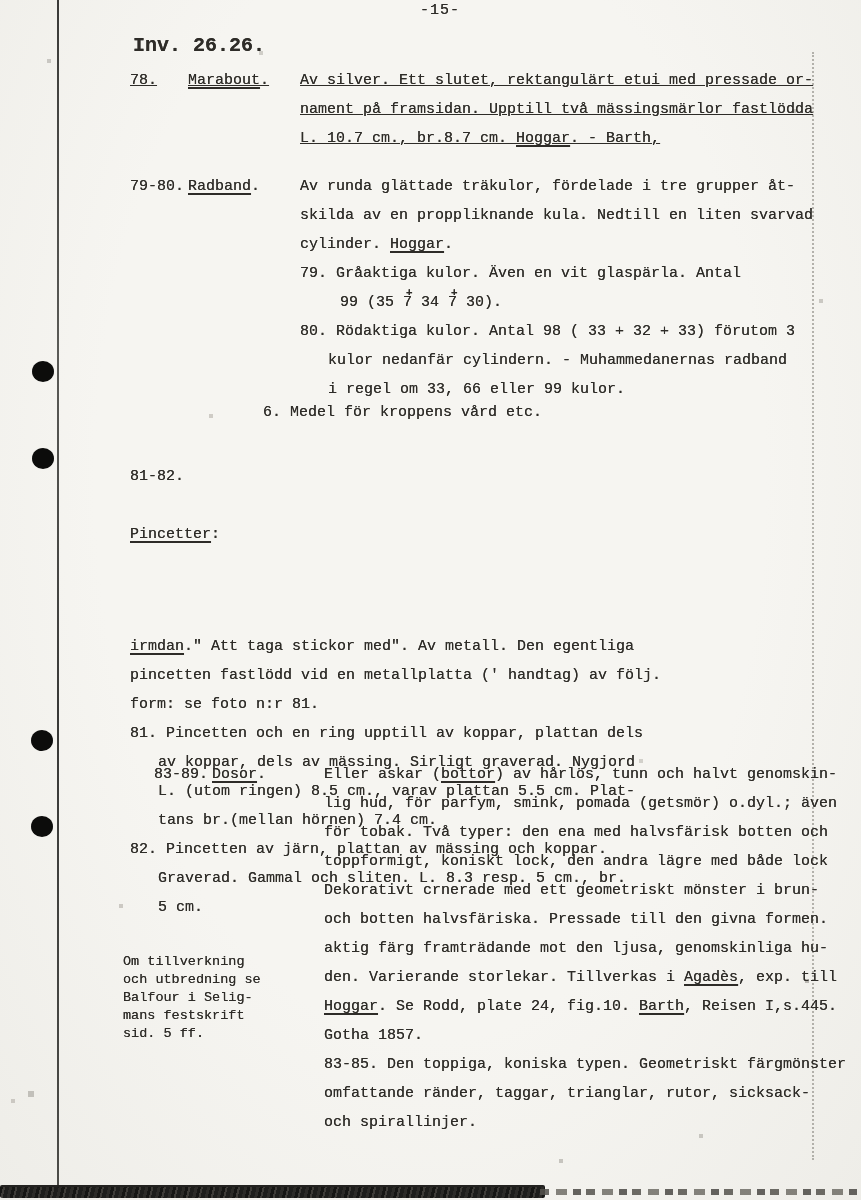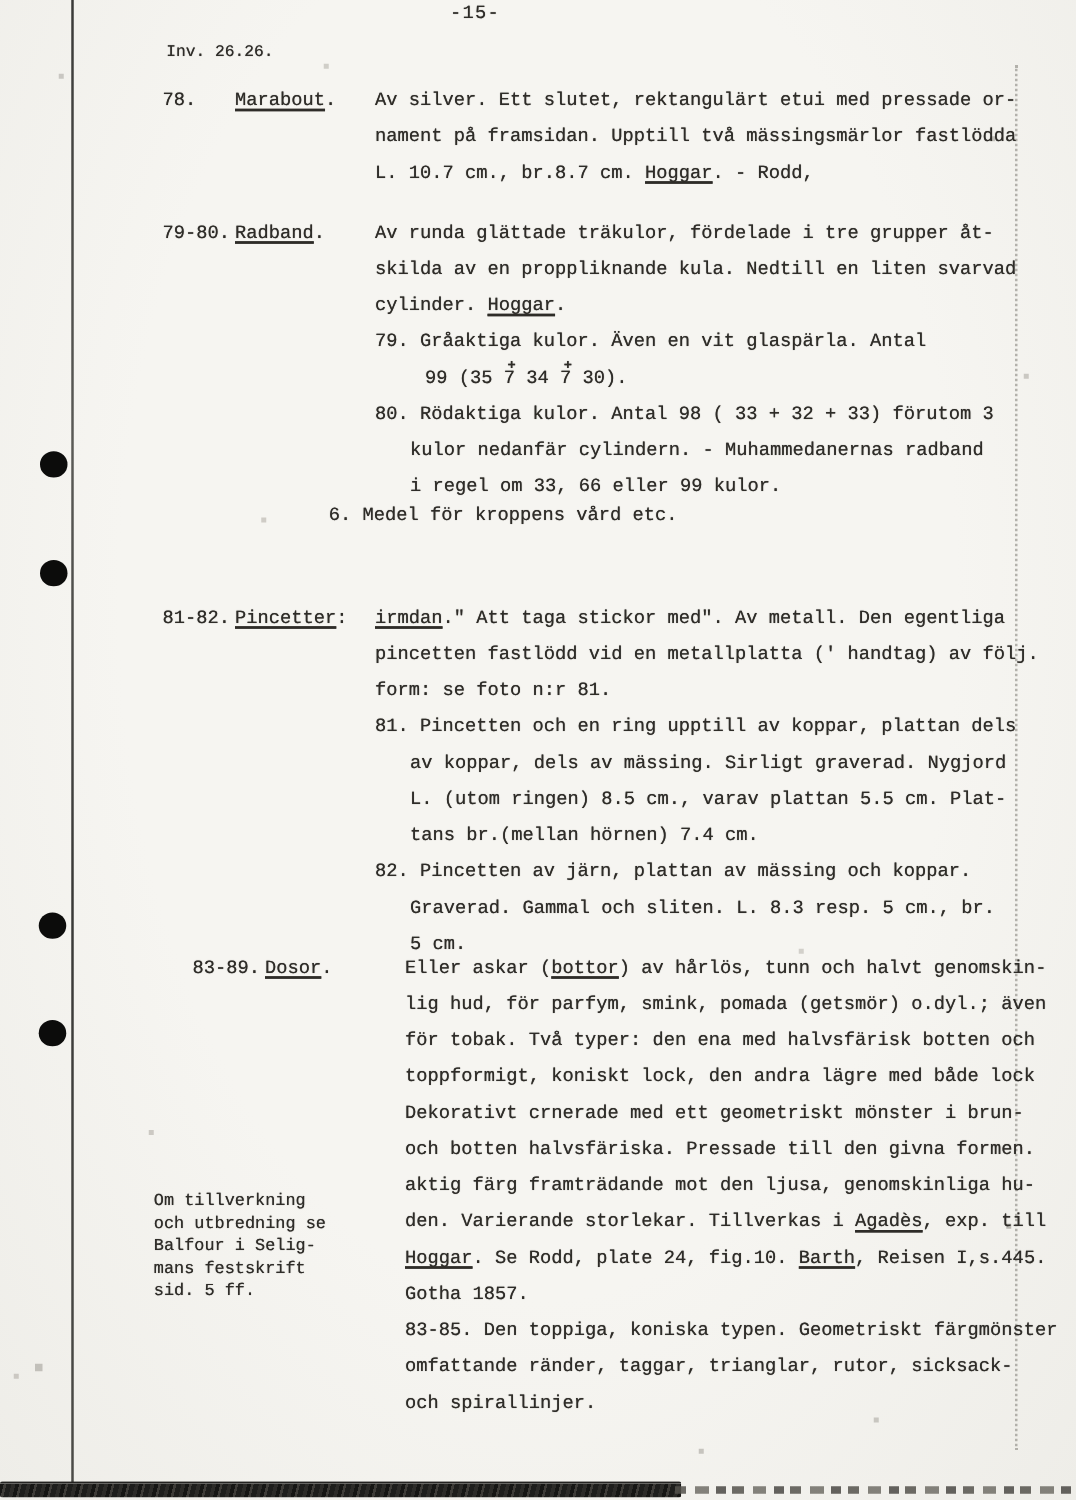--- a/index.html
+++ b/index.html
@@ -24,22 +24,22 @@
     background:repeating-linear-gradient(104deg,#161614 0 3px,#3e3c38 3px 5px,#1e1e1c 5px 9px,#2c2b28 9px 12px);
     border-top:2px solid #232220;border-radius:2px;}
   .band-right{position:absolute;left:540px;top:6px;width:321px;height:6px;opacity:.85;
     background:repeating-linear-gradient(90deg,#54524c 0 9px,transparent 9px 16px,#6f6d66 16px 27px,transparent 27px 33px,#4a4844 33px 41px,transparent 41px 46px);}
   .speckles{position:absolute;left:0;top:0;width:2px;height:2px;background:transparent;
     box-shadow:48px 60px 0 1px #c9c7c2, 210px 415px 0 1px #cfccc6, 793px 110px 0 1px #c4c2bc,
     820px 300px 0 1px #cac8c2, 640px 760px 0 1px #d2d0ca, 120px 905px 0 1px #ccc9c3,
     806px 980px 0 1px #b9b7b1, 30px 1093px 0 2px #c2c0ba, 12px 1100px 0 1px #cbc8c2,
     560px 1160px 0 1px #c6c4be, 260px 52px 0 1px #d0cec8, 700px 1135px 0 1px #c8c6c0;}
   
-  .pagenum{position:absolute;left:360px;top:2px;width:100px;text-align:left;font-size:15px;letter-spacing:1px;}
-  .invno{position:absolute;left:133px;top:34px;font-size:13px;white-space:pre;}
+  .pagenum{position:absolute;left:360px;top:2px;width:100px;text-align:right;font-size:15px;letter-spacing:1px;}
+  .invno{position:absolute;left:133px;top:34px;font-size:20px;white-space:pre;font-weight:bold;}
   .heading{position:absolute;left:263px;top:404px;font-size:15px;white-space:pre;text-underline-offset:3px;text-decoration-thickness:1.5px;}
   .entries{position:absolute;left:0;top:0;width:861px;}
   .entry{position:absolute;left:130px;width:720px;display:flex;align-items:flex-start;font-size:15px;}
   .elabel{flex:0 0 58px;line-height:29px;white-space:pre;}
   .ename{flex:0 0 112px;line-height:29px;white-space:pre;}
   .ebody{flex:1 1 auto;}
   .eline{line-height:29px;white-space:pre;}
   .eline.ind1{padding-left:28px;}
   .eline.ind2{padding-left:40px;}
   .u{text-decoration:underline;text-underline-offset:3px;text-decoration-thickness:1.5px;}
@@ -59,44 +59,44 @@
   <div class="hole h2"></div>
   <div class="hole h3"></div>
   <div class="hole h4"></div>
 
   <div class="speckles"></div>
 
   <div class="pagenum txt">-15-</div>
   <div class="invno txt">Inv. 26.26.</div>
 
   <div class="entries">
-      <div class="entry" style="top: 66px;">
+      <div class="entry" style="top: 66px; text-decoration: underline;">
         <span class="elabel txt">78.</span>
         <span class="ename"><span class="u txt">Marabout</span><span class="txt">.</span></span>
         <div class="ebody">
           <div class="eline ind0"><span class="txt">Av silver. Ett slutet, rektangulärt etui med pressade or-</span></div>
           <div class="eline ind0"><span class="txt">nament på framsidan. Upptill två mässingsmärlor fastlödda</span></div>
-          <div class="eline ind0"><span class="txt">L. 10.7 cm., br.8.7 cm. </span><span class="u txt">Hoggar</span><span class="txt">. - Rodd,</span></div>
+          <div class="eline ind0"><span class="txt">L. 10.7 cm., br.8.7 cm. </span><span class="u txt">Hoggar</span><span class="txt">. - Barth,</span></div>
         </div>
       </div>
       <div class="entry" style="top: 172px;">
         <span class="elabel txt">79-80.</span>
         <span class="ename"><span class="u txt">Radband</span><span class="txt">.</span></span>
         <div class="ebody">
           <div class="eline ind0"><span class="txt">Av runda glättade träkulor, fördelade i tre grupper åt-</span></div>
           <div class="eline ind0"><span class="txt">skilda av en proppliknande kula. Nedtill en liten svarvad</span></div>
           <div class="eline ind0"><span class="txt">cylinder. </span><span class="u txt">Hoggar</span><span class="txt">.</span></div>
           <div class="eline ind0"><span class="txt">79. Gråaktiga kulor. Även en vit glaspärla. Antal</span></div>
           <div class="eline ind2"><span class="txt">99 (35 </span><span class="ovst txt">7<span class="ovmark">+</span></span><span class="txt"> 34 </span><span class="ovst txt">7<span class="ovmark">+</span></span><span class="txt"> 30).</span></div>
           <div class="eline ind0"><span class="txt">80. Rödaktiga kulor. Antal 98 ( 33 + 32 + 33) förutom 3</span></div>
           <div class="eline ind1"><span class="txt">kulor nedanfär cylindern. - Muhammedanernas radband</span></div>
           <div class="eline ind1"><span class="txt">i regel om 33, 66 eller 99 kulor.</span></div>
         </div>
       </div>
-      <div class="entry" style="top: 480px;">
+      <div class="entry" style="top: 462px; flex-direction: column;">
         <span class="elabel txt">81-82.</span>
         <span class="ename"><span class="u txt">Pincetter</span><span class="txt">:</span></span>
         <div class="ebody">
           <div class="eline ind0"><span class="u txt">irmdan</span><span class="txt">." Att taga stickor med". Av metall. Den egentliga</span></div>
           <div class="eline ind0"><span class="txt">pincetten fastlödd vid en metallplatta (' handtag) av följ.</span></div>
           <div class="eline ind0"><span class="txt">form: se foto n:r 81.</span></div>
           <div class="eline ind0"><span class="txt">81. Pincetten och en ring upptill av koppar, plattan dels</span></div>
           <div class="eline ind1"><span class="txt">av koppar, dels av mässing. Sirligt graverad. Nygjord</span></div>
           <div class="eline ind1"><span class="txt">L. (utom ringen) 8.5 cm., varav plattan 5.5 cm. Plat-</span></div>
           <div class="eline ind1"><span class="txt">tans br.(mellan hörnen) 7.4 cm.</span></div>

